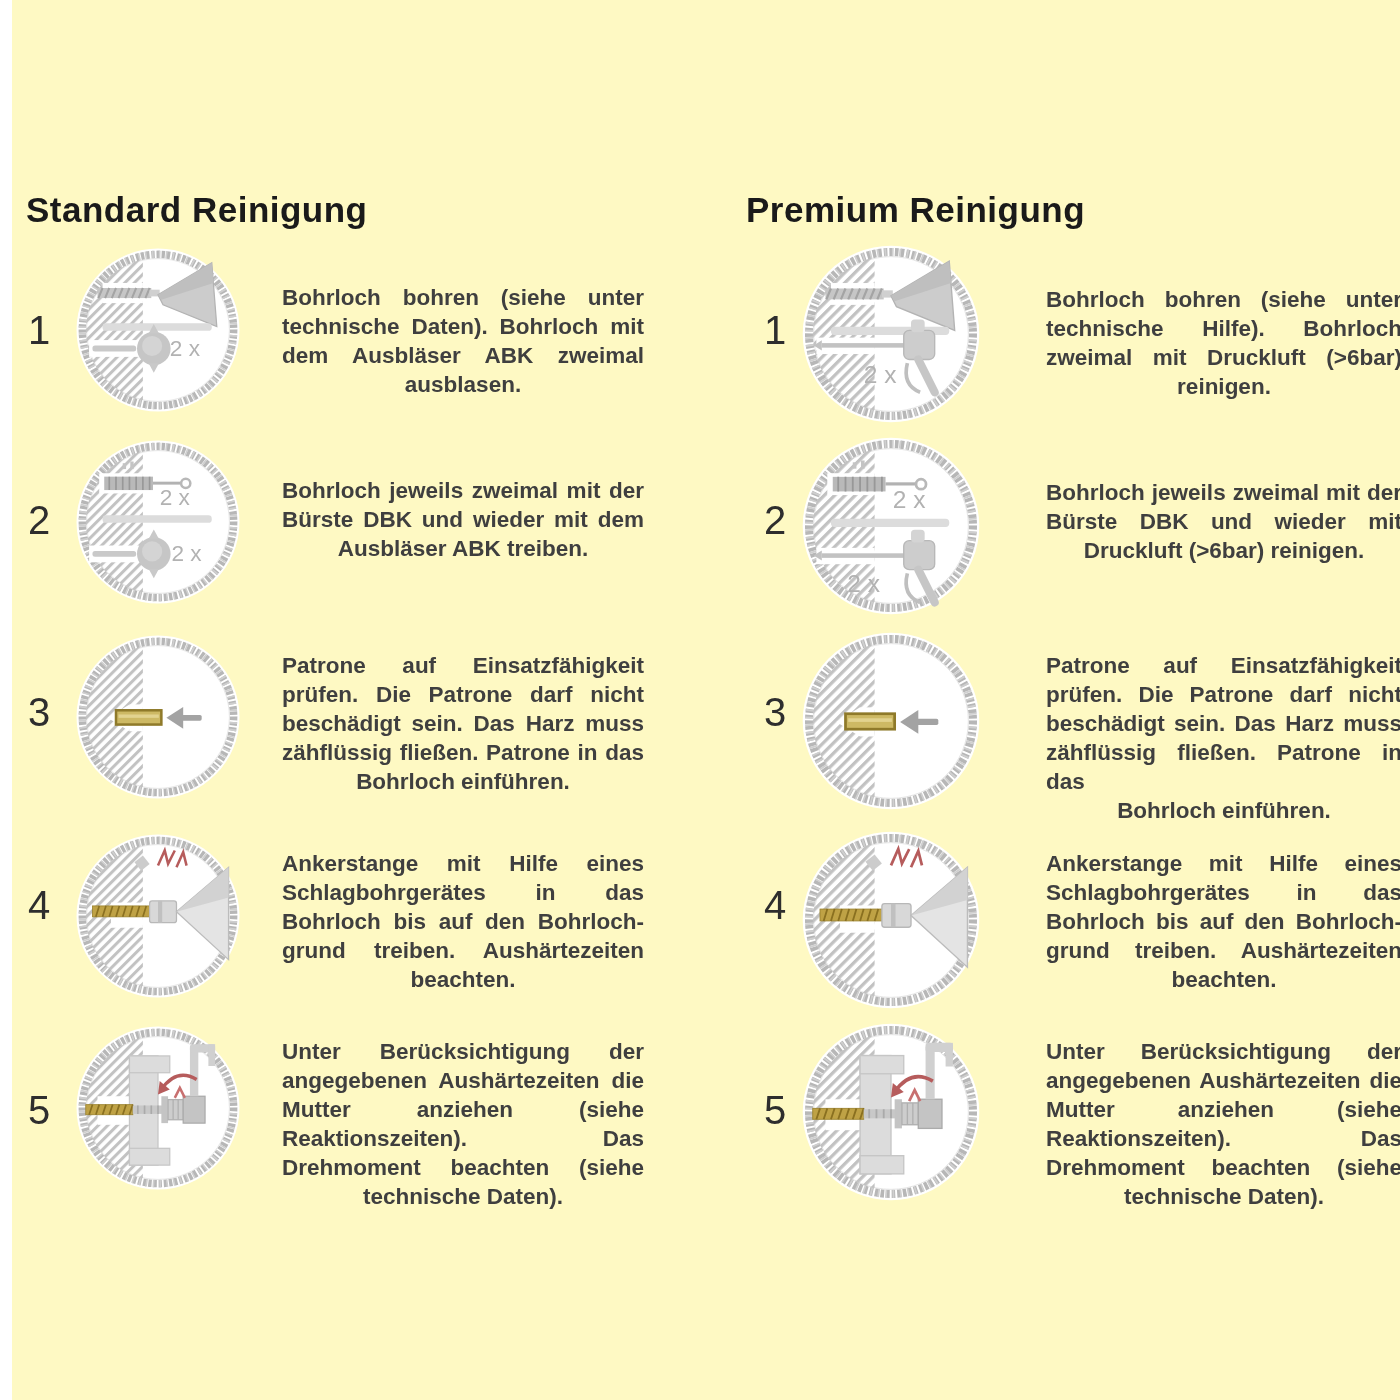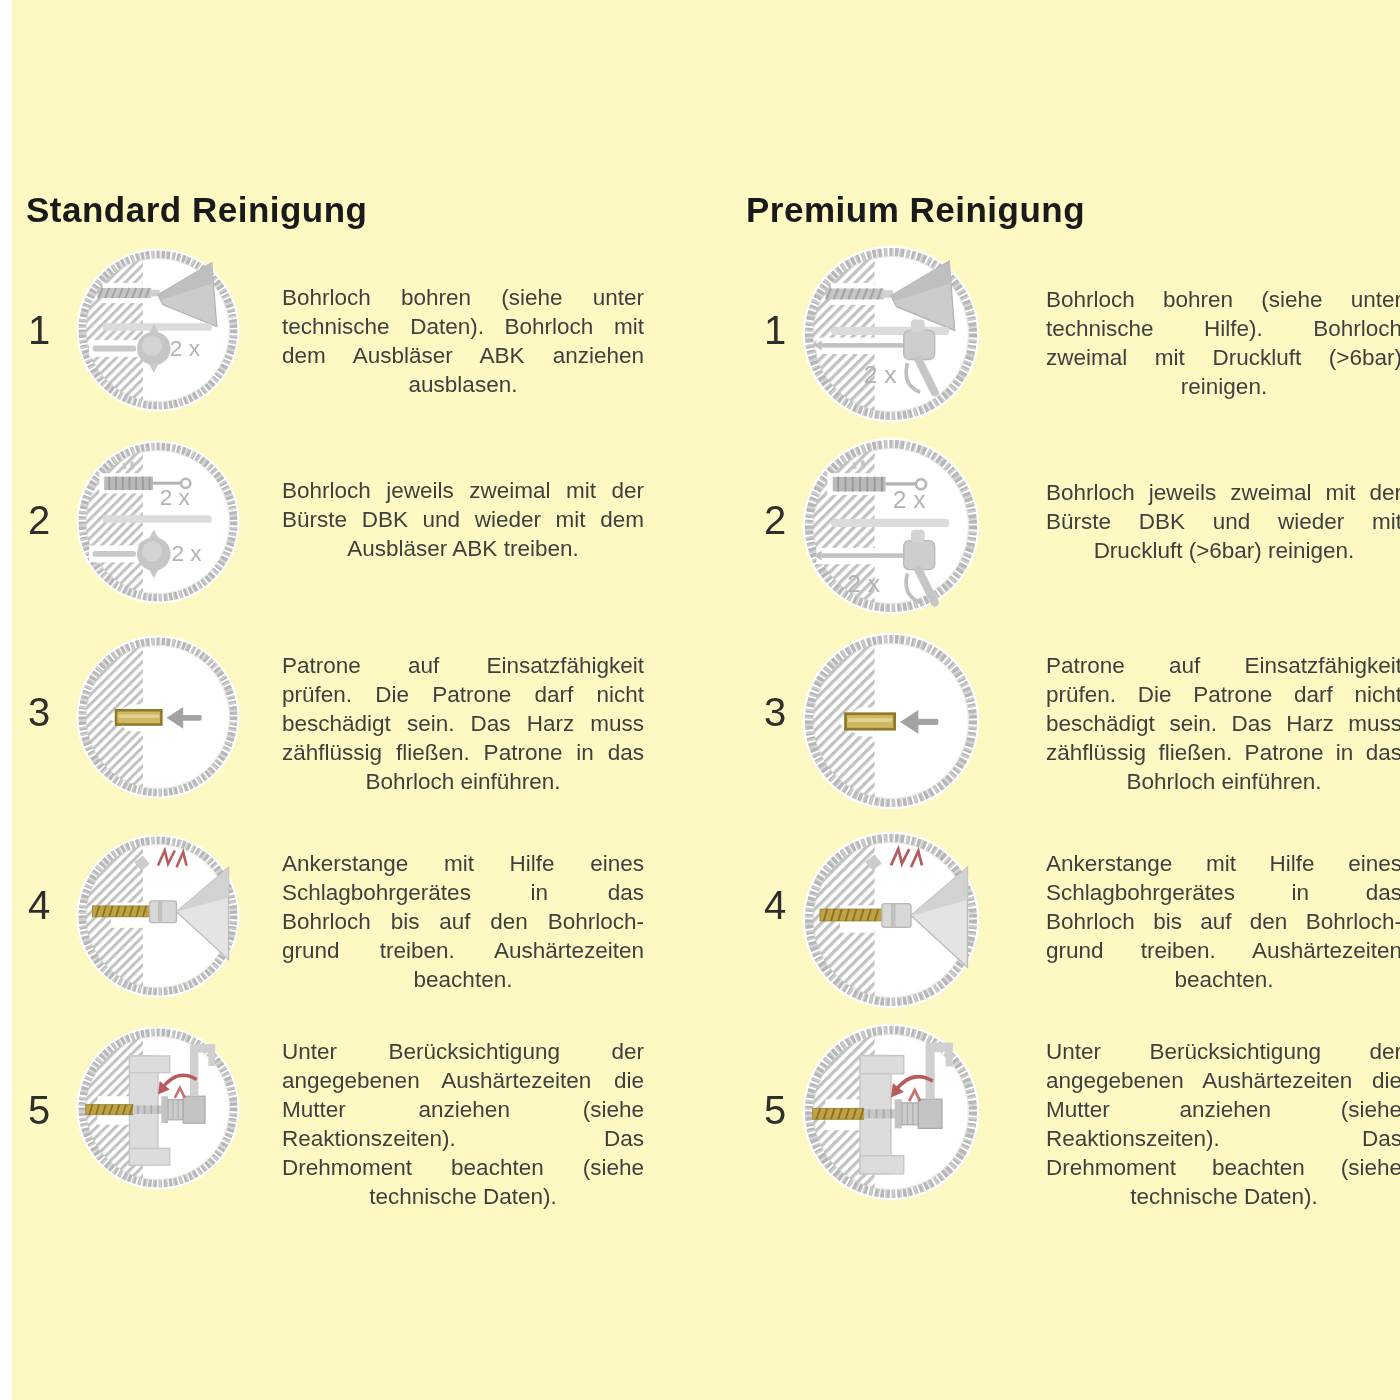--- a/index.html
+++ b/index.html
@@ -1,21 +1,21 @@
 <!DOCTYPE html>
 <html><head>
 <meta charset="utf-8">
 <style>
   html,body{margin:0;padding:0;background:#ffffff;}
   #page{position:relative;width:1400px;height:1400px;background:#fef9c3;overflow:hidden;
         font-family:"Liberation Sans",sans-serif;margin-left:12px;}
   .col-title{position:absolute;font-size:35px;font-weight:bold;color:#1a1a1a;letter-spacing:.5px;white-space:nowrap;}
   .step-num{position:absolute;font-size:40px;line-height:40px;color:#2e2e2e;}
   .circ{position:absolute;}
-  .step-text{position:absolute;font-size:22.5px;line-height:29px;color:#3f3f3f;}
+  .step-text{position:absolute;font-size:22.5px;line-height:29px;color:#3f3f3f;font-weight:bold;}
   .jline{text-align:justify;text-align-last:justify;}
   .line-last{text-align:center;}
   .svg-lbl{font-family:"Liberation Sans",sans-serif;font-size:27px;fill:#b2b2b2;}
 </style>
 </head>
 <body>
 
 <svg width="0" height="0" style="position:absolute" aria-hidden="true">
   <defs>
     <pattern id="hatch" width="8" height="8" patternUnits="userSpaceOnUse" patternTransform="rotate(45)">
@@ -131,21 +131,21 @@
   <svg class="circ" style="left:62px;top:246px;width:168px;height:168px" viewBox="0 0 200 200">
     <use href="#base"></use>
       <use href="#drillcone"></use>
       <use href="#bar"></use>
       <use href="#pump"></use>
     <text class="svg-lbl" x="114" y="131">2 x</text>
   </svg>
   <div class="step-text" style="left:270px;top:283px;width:362px">
       <div class="jline">Bohrloch bohren (siehe unter</div>
       <div class="jline">technische Daten). Bohrloch mit</div>
-      <div class="jline">dem Ausbläser ABK anziehen</div>
+      <div class="jline">dem Ausbläser ABK zweimal</div>
       <div class="line-last">ausblasen.</div>
     </div>
 
   <div class="step-num" style="left:16px;top:500px">2</div>
   <svg class="circ" style="left:62px;top:438px;width:168px;height:168px" viewBox="0 0 200 200">
     <use href="#base"></use>
       <use href="#brush"></use>
       <use href="#bar"></use>
       <use href="#pump" transform="translate(0,16)"></use>
     <text class="svg-lbl" x="102" y="80">2 x</text>

